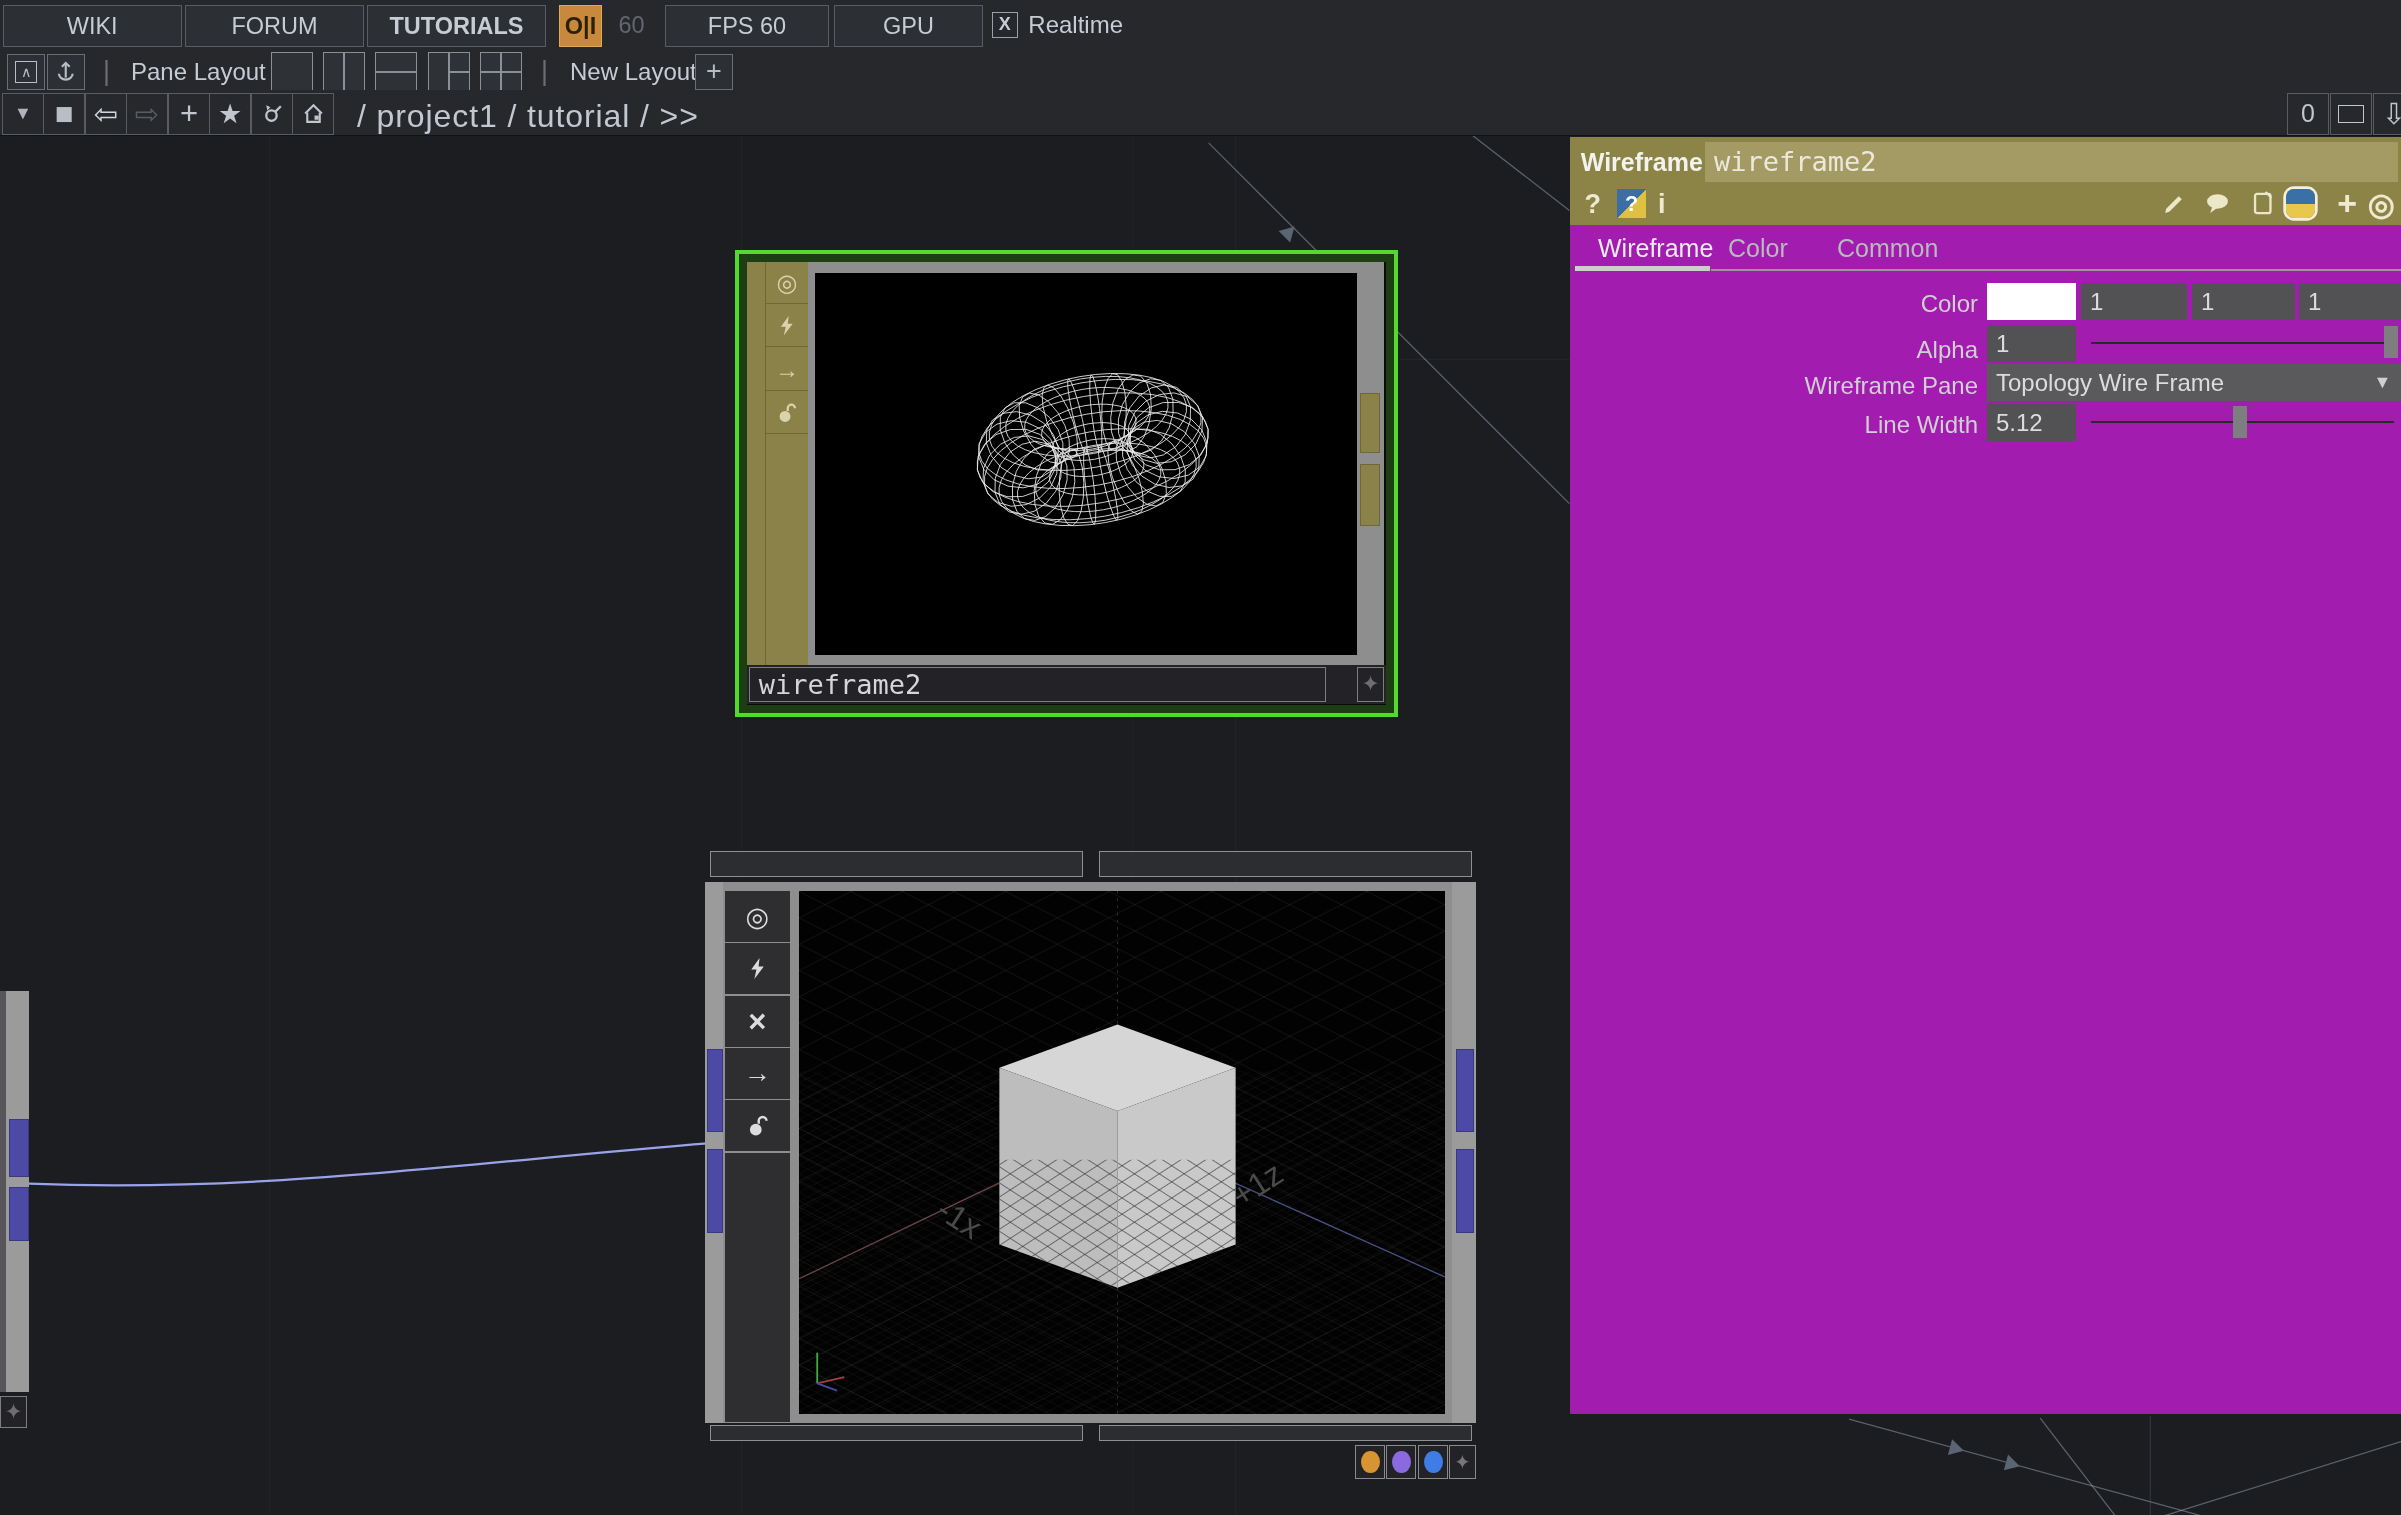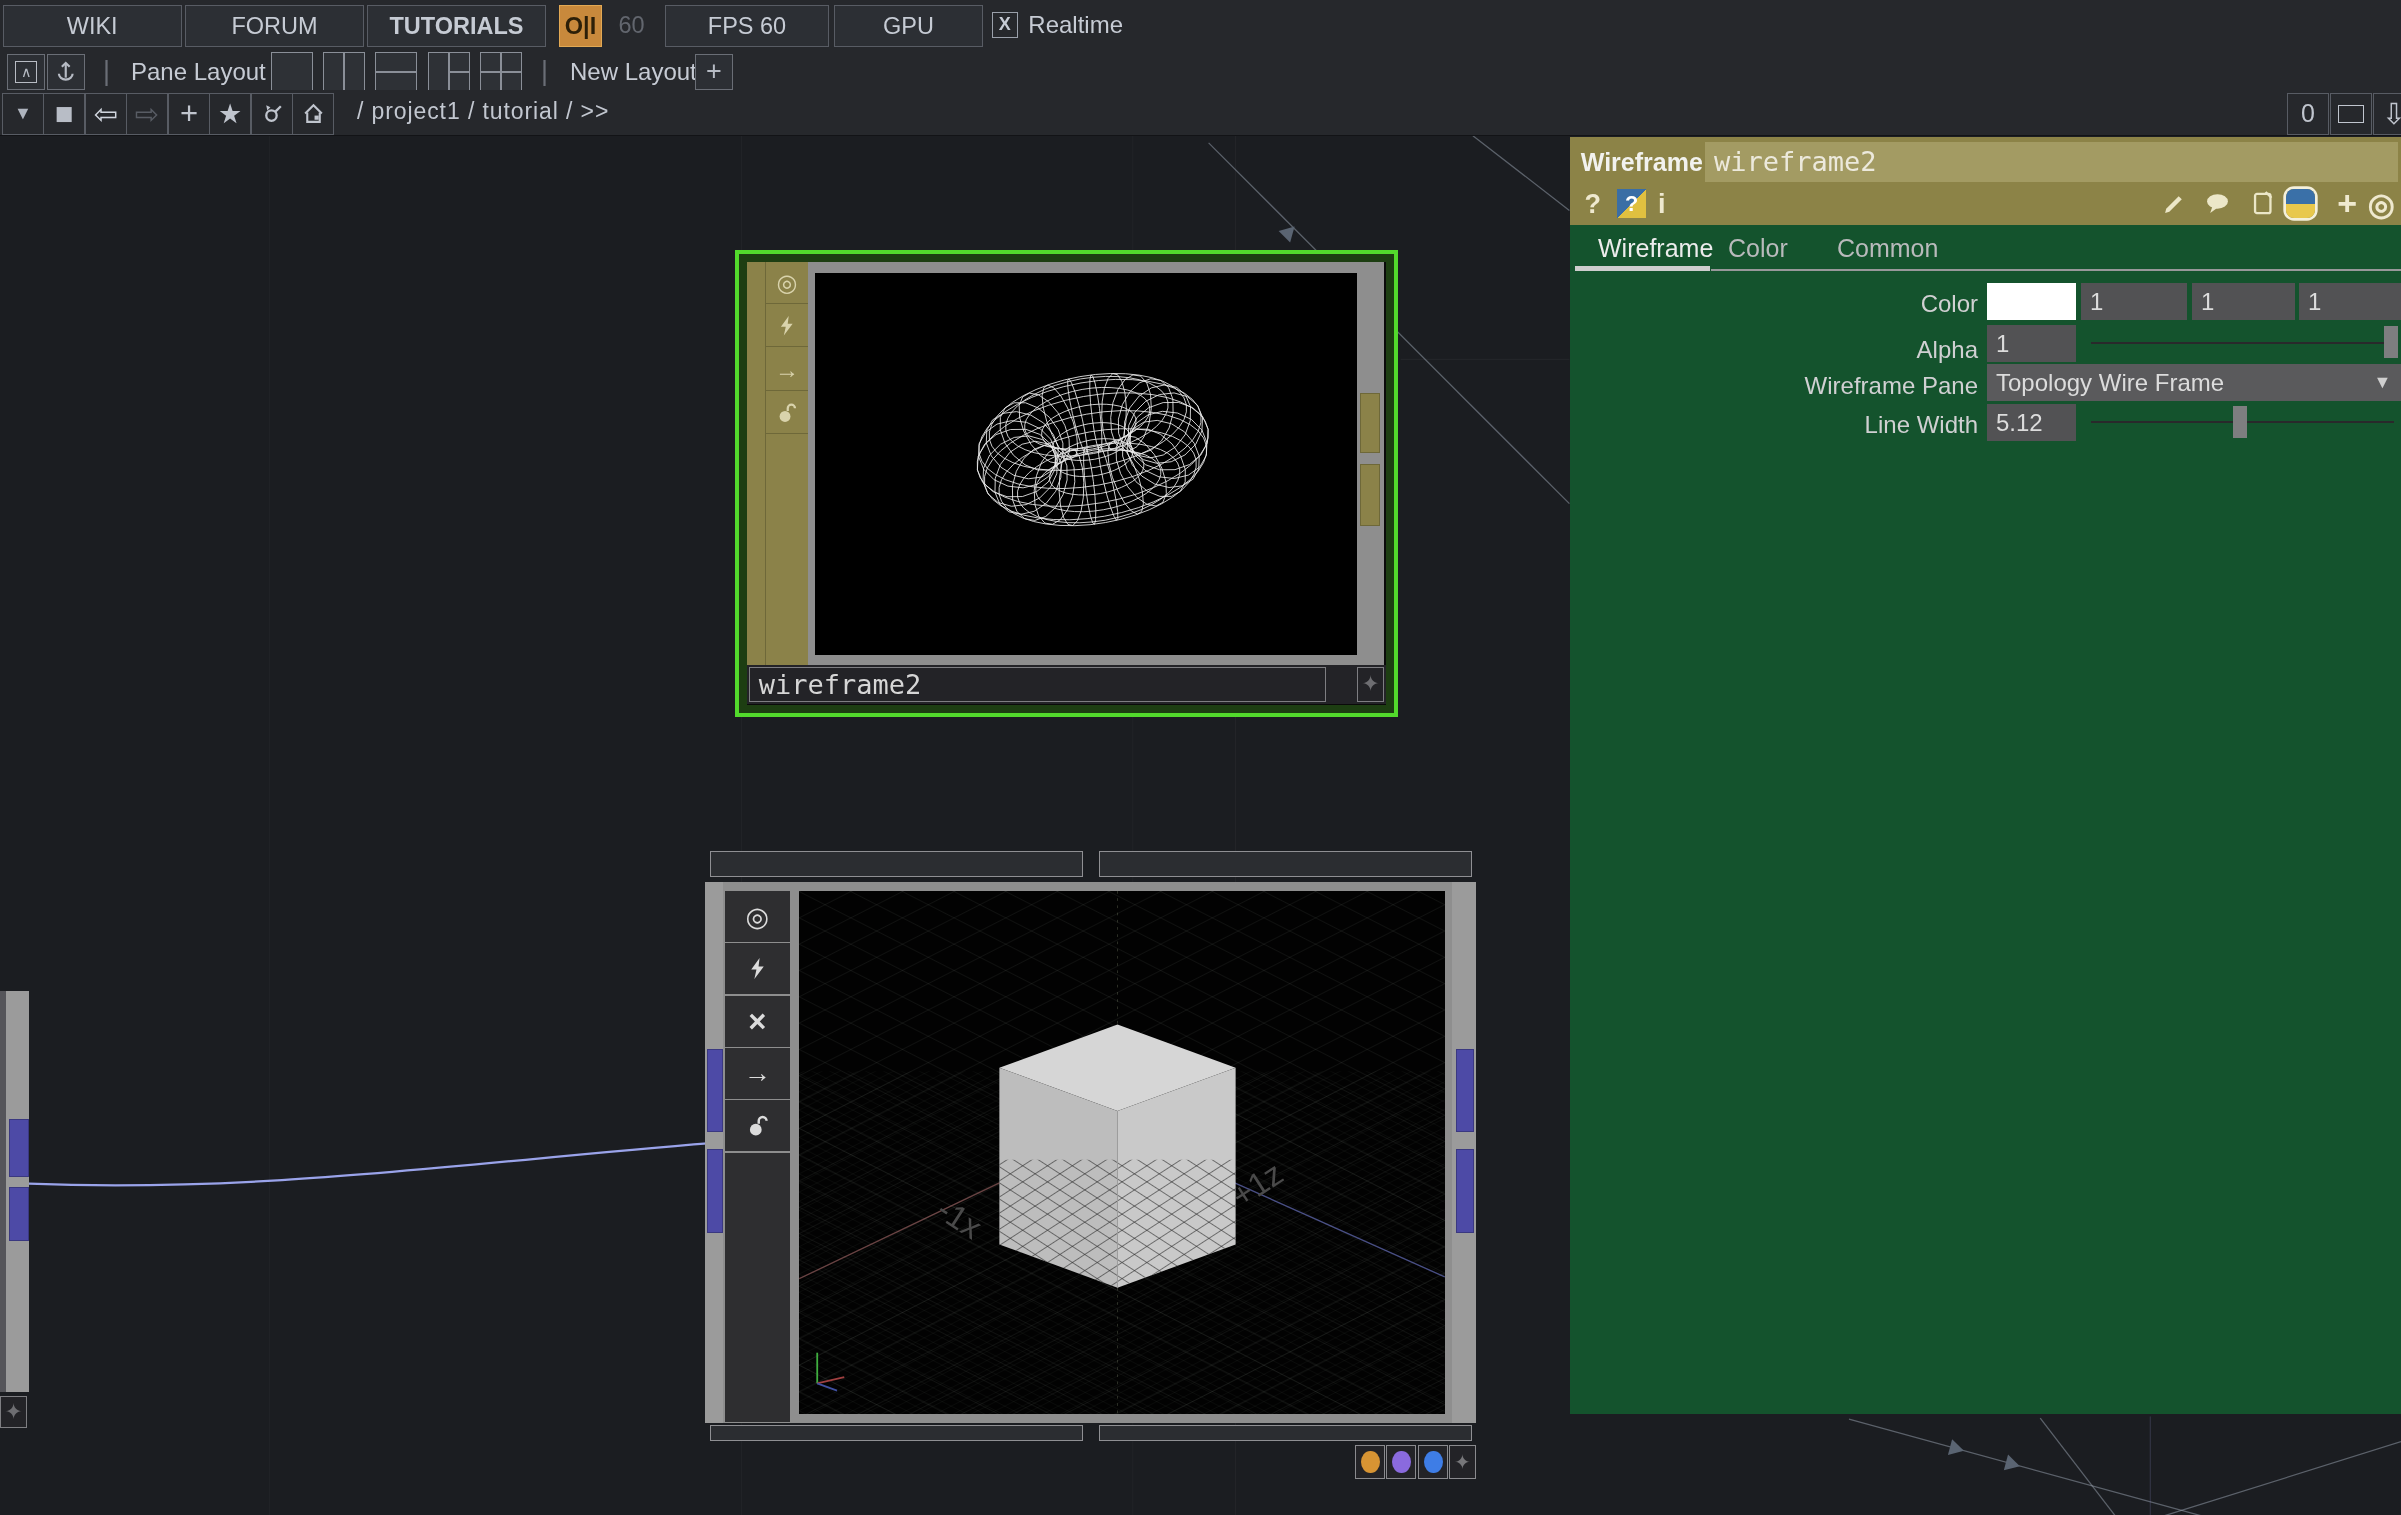--- a/index.html
+++ b/index.html
@@ -21,25 +21,25 @@
   .tb2btn{position:absolute;top:2.7px;width:36px;height:34px;border:0.9px solid #6a6e76;background:#2c2f34;color:#b6bbc4;
         display:flex;align-items:center;justify-content:center;}
   .sep{position:absolute;top:5.4px;color:#6a6e76;font-size:27px;}
   .tblabel{position:absolute;top:7.2px;color:#c6cbd4;font-size:24px;}
   .thumb{position:absolute;top:0.9px;width:40px;height:38px;border:0.9px solid #8a8f98;background:#2e3136;}
   .thumb .vl,.thumb .hl{position:absolute;background:#8a8f98;}
   
   #pathbar{position:absolute;left:0;top:90px;width:2401px;height:45px;background:#26282c;border-bottom:1.8px solid #121316;z-index:40;}
   .pbtn{position:absolute;top:2.7px;width:40px;height:40px;border:0.9px solid #585c64;background:#26282c;color:#c0c5ce;
         display:flex;align-items:center;justify-content:center;font-size:27px;}
-  #pathtext{position:absolute;left:357px;top:8px;color:#c2c7d0;font-size:23px;letter-spacing:0.9px;}
+  #pathtext{position:absolute;left:357px;top:8px;color:#c2c7d0;font-size:32px;letter-spacing:0.9px;}
   
   #wires{position:absolute;left:0;top:0;width:2401px;height:1516px;z-index:1;}
   
-  #parampanel{position:absolute;left:1570px;top:137px;width:832px;height:1277px;background:#14532d;z-index:30;}
+  #parampanel{position:absolute;left:1570px;top:137px;width:832px;height:1277px;background:#a21caf;z-index:30;}
   #parhead{position:absolute;left:0;top:0;width:832px;height:88px;background:#8c8347;}
   #optype{position:absolute;left:10.8px;top:10.8px;font-size:25px;font-weight:bold;color:#f2f2ee;}
   #opname{position:absolute;left:135px;top:5.4px;width:684px;height:40px;background:#a39b63;color:#ece9dc;
         font-family:"DejaVu Sans Mono",monospace;font-size:27px;line-height:40px;padding-left:9px;}
   .hic{position:absolute;top:52px;color:#efe9cf;font-size:27px;font-weight:bold;}
   .hicsvg{position:absolute;top:54px;color:#ece7c8;}
   #pyhelp{position:absolute;left:47px;top:52px;width:29px;height:29px;background:linear-gradient(135deg,#3a6ea5 50%,#e0c040 50%);
         color:#fff;font-weight:bold;font-size:21.7px;text-align:center;line-height:29px;}
   #pylogo{position:absolute;right:87px;top:52px;width:29px;height:29px;border-radius:8px;background:linear-gradient(180deg,#3a70a8 50%,#e8c84c 50%);box-shadow:0 0 0 2.7px #f4f0da;}
   #tabs{position:absolute;left:0;top:88px;width:832px;height:51px;}

